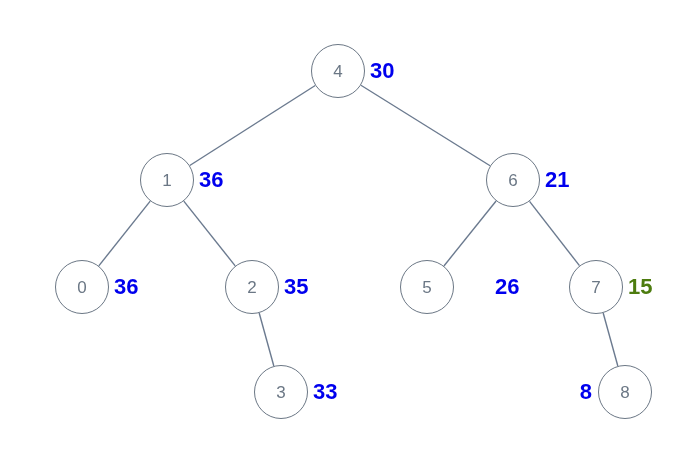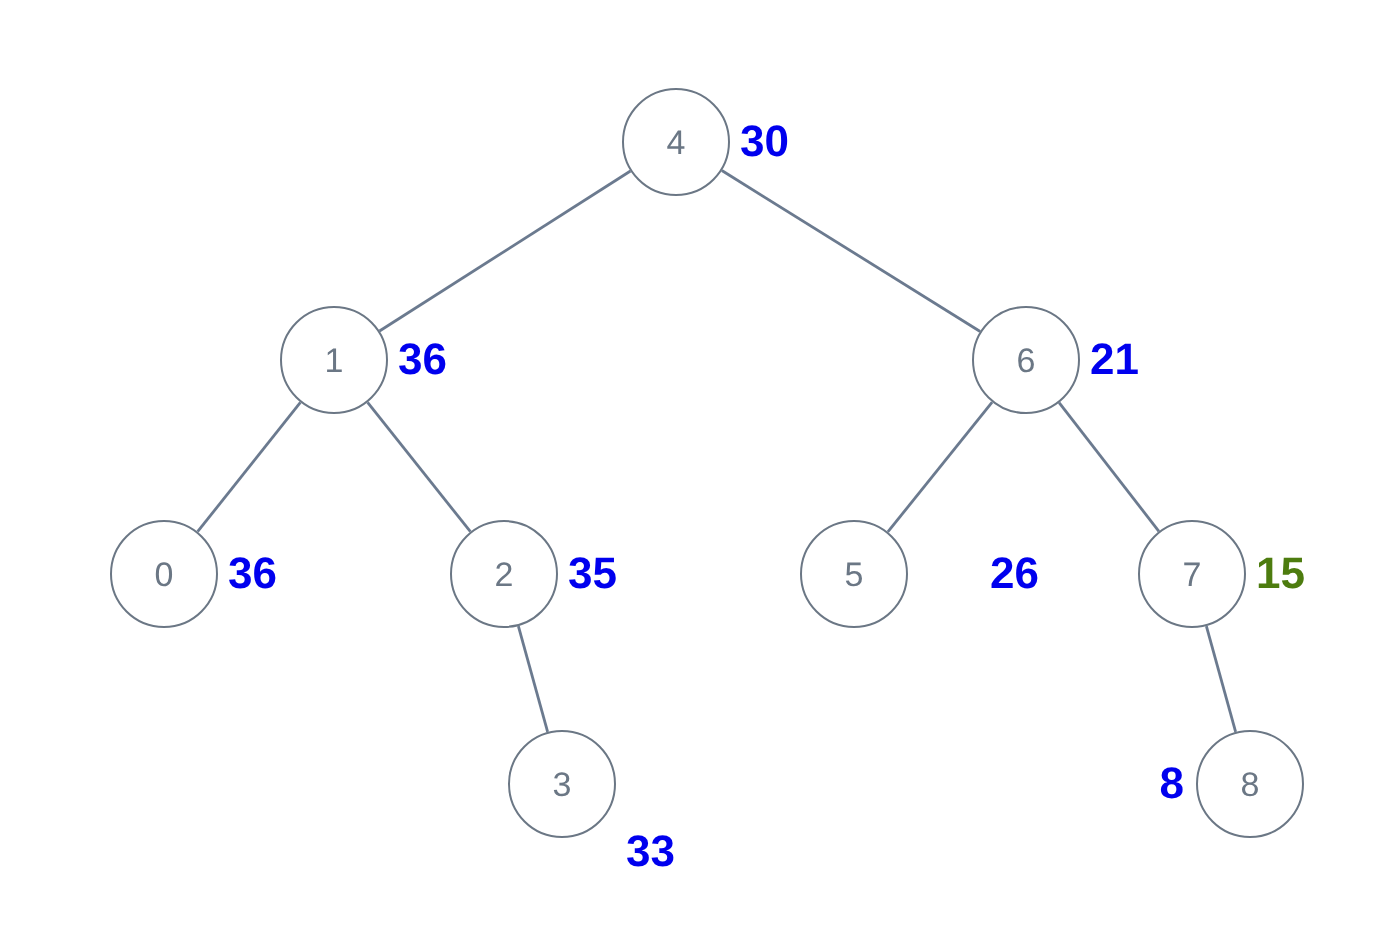--- a/index.html
+++ b/index.html
@@ -98,19 +98,19 @@
         <span class="node-id" style="color: rgb(107, 119, 133);">5</span>
       </div>
       <span class="node-label side-right" style="color: rgb(0, 0, 238); top: 287px; left: 459px; margin-left: 36px;">26</span>
       <div class="tree-node" style="left: 569px; top: 260px; width: 54px; height: 54px; border: 1.4px solid rgb(107, 119, 133); background: rgb(255, 255, 255);">
         <span class="node-id" style="color: rgb(107, 119, 133);">7</span>
       </div>
       <span class="node-label side-right" style="color: #4d7c0f; top: 287px; left: 628px;">15</span>
       <div class="tree-node" style="left: 254px; top: 365px; width: 54px; height: 54px; border: 1.4px solid rgb(107, 119, 133); background: rgb(255, 255, 255);">
         <span class="node-id" style="color: rgb(107, 119, 133);">3</span>
       </div>
-      <span class="node-label side-right" style="color: rgb(0, 0, 238); top: 392px; left: 313px; margin-top: 34px;">33</span>
+      <span class="node-label side-right" style="color: rgb(0, 0, 238); top: 392px; left: 313px;">33</span>
       <div class="tree-node" style="left: 598px; top: 365px; width: 54px; height: 54px; border: 1.4px solid rgb(107, 119, 133); background: rgb(255, 255, 255);">
         <span class="node-id" style="color: rgb(107, 119, 133);">8</span>
       </div>
       <span class="node-label side-left" style="color: rgb(0, 0, 238); top: 392px; left: 592px;">8</span>
     </div>
 </div>
 
 </body></html>

